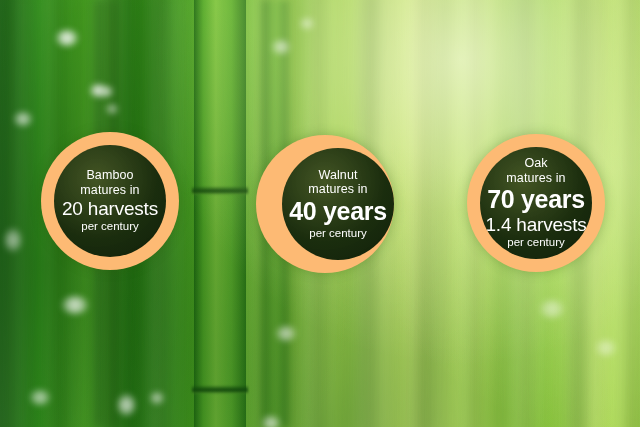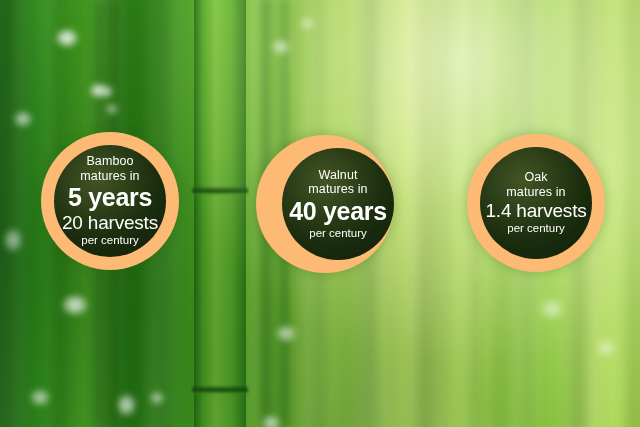--- a/index.html
+++ b/index.html
@@ -233,37 +233,37 @@
     <div class="bokeh" style="left:5px;   top:228px; width:16px; height:24px; opacity:.6;"></div>
     <div class="bokeh" style="left:540px; top:300px; width:24px; height:18px; opacity:.55;"></div>
     <div class="bokeh" style="left:596px; top:340px; width:20px; height:16px; opacity:.5;"></div>
   </div>
 
 
   <div class="circle" id="c1">
     <div class="inner">
       <div class="c-species">Bamboo</div>
       <div class="c-matures">matures in</div>
-      <div class="c-years">5 years</div>
       <div class="c-harvests">20 harvests</div>
       <div class="c-per">per century</div>
     </div>
   </div>
 
   <div class="circle" id="c2">
     <div class="inner">
       <div class="c-species">Walnut</div>
       <div class="c-matures">matures in</div>
       <div class="c-years">40 years</div>
       <div class="c-per">per century</div>
     </div>
   </div>
 
   <div class="circle" id="c3">
     <div class="inner">
       <div class="c-species">Oak</div>
       <div class="c-matures">matures in</div>
+      <div class="c-years">70 years</div>
       <div class="c-harvests">1.4 harvests</div>
       <div class="c-per">per century</div>
     </div>
   </div>
 
 </div>
 
 </body></html>

